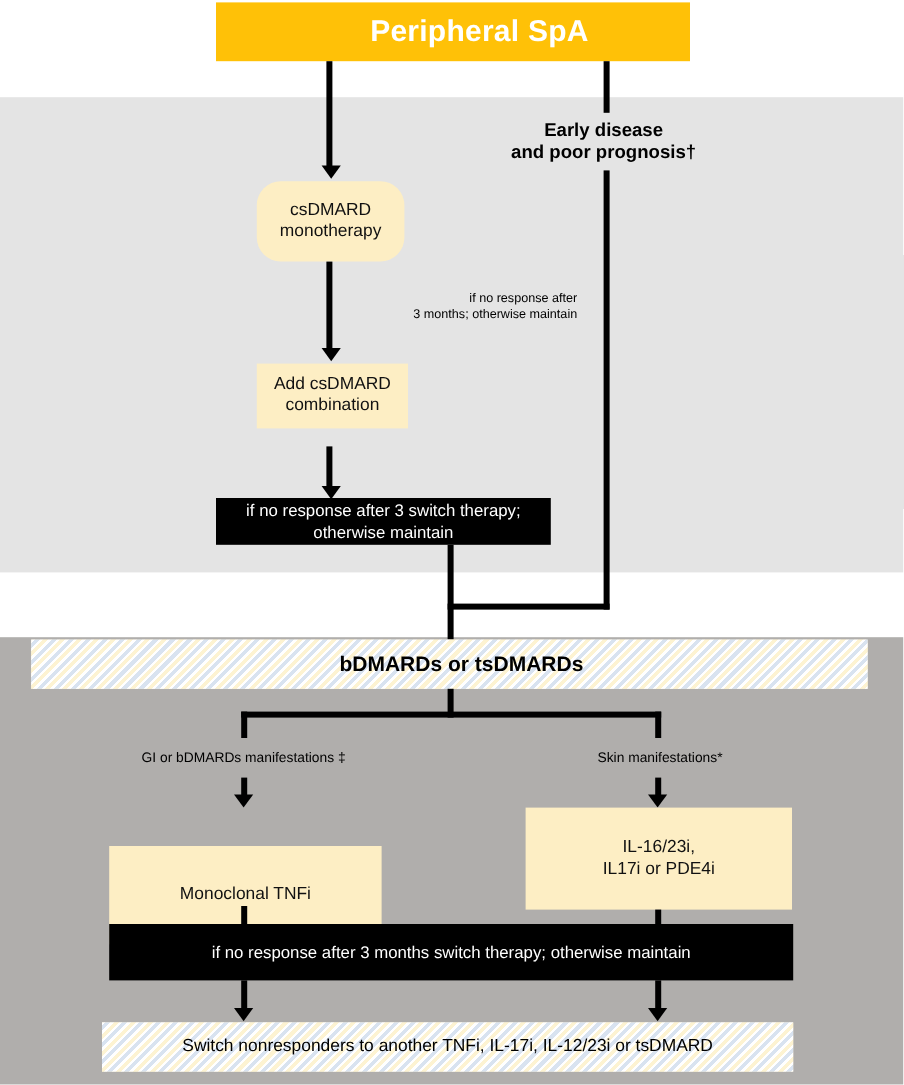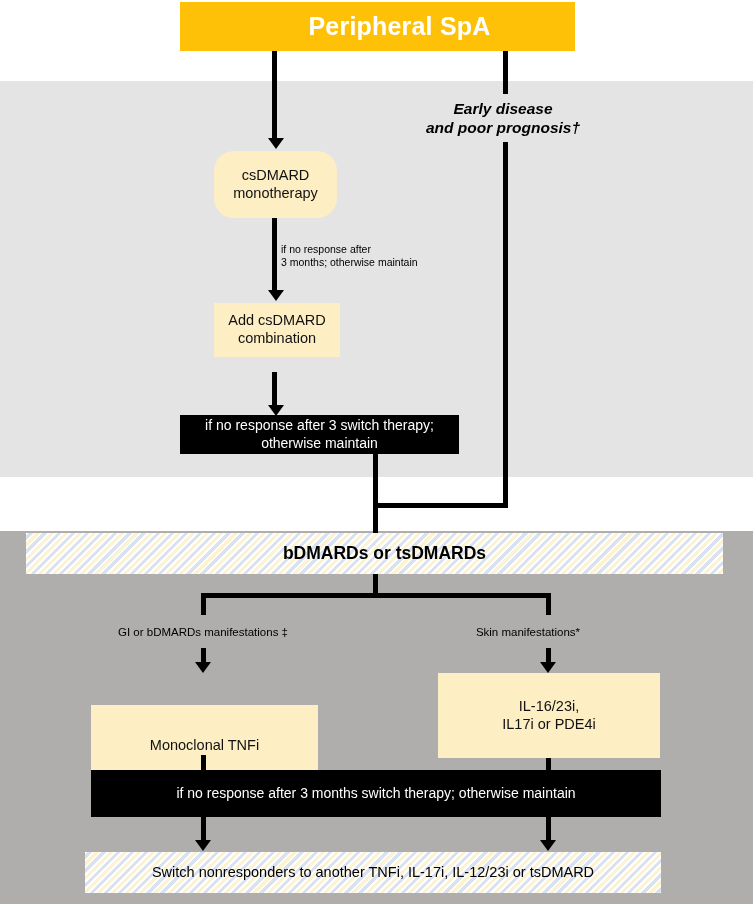--- a/index.html
+++ b/index.html
@@ -78,25 +78,24 @@
   .label {
     position: absolute;
     color: #000000;
     text-align: center;
     line-height: 1.25;
     white-space: pre-line;
   }
   .label-bold {
     font-weight: bold;
     font-size: 15.5px;
-    font-style: italic;
   }
   .label-small {
     font-size: 10.5px;
-    text-align: left;
+    text-align: right;
   }
   .label-mid {
     font-size: 11.5px;
   }
   .vline {
     position: absolute;
     background: #000000;
     width: 5px;
   }
   .hline {
@@ -152,21 +151,21 @@
   <div class="hline" style="left:373px; top:503px; width:135px;"></div>
 
   <div class="box hatch-box hatch-title" style="left:26px; top:533px; width:697px; height:41px;padding-left:20px;">bDMARDs or tsDMARDs</div>
 
   <div class="vline" style="left:373px; top:574px; height:24px;"></div>
   <div class="hline" style="left:201px; top:593px; width:350px;"></div>
   <div class="vline" style="left:201px; top:593px; height:22px;"></div>
   <div class="vline" style="left:546px; top:593px; height:22px;"></div>
 
   <div class="label label-mid" style="left:103px; top:625px; width:200px;">GI or bDMARDs manifestations ‡</div>
-  <div class="label label-mid" style="left:448px; top:625px; width:160px;">Skin manifestations*</div>
+  <div class="label label-mid" style="left:470px; top:625px; width:160px;">Skin manifestations*</div>
 
   <div class="vline" style="left:201px; top:648px; height:20px;"></div>
   <div class="arrowhead" style="left:195px; top:662px;"></div>
   <div class="vline" style="left:546px; top:648px; height:20px;"></div>
   <div class="arrowhead" style="left:540px; top:662px;"></div>
 
   <div class="box cream-box" style="left:91px; top:673px; width:227px; height:82px;margin-top:32px;">Monoclonal TNFi</div>
 
   <div class="box cream-box" style="left: 438px; top: 673px; width: 222px; height: 85px; white-space: pre-line;">IL-16/23i,
 IL17i or PDE4i</div>

